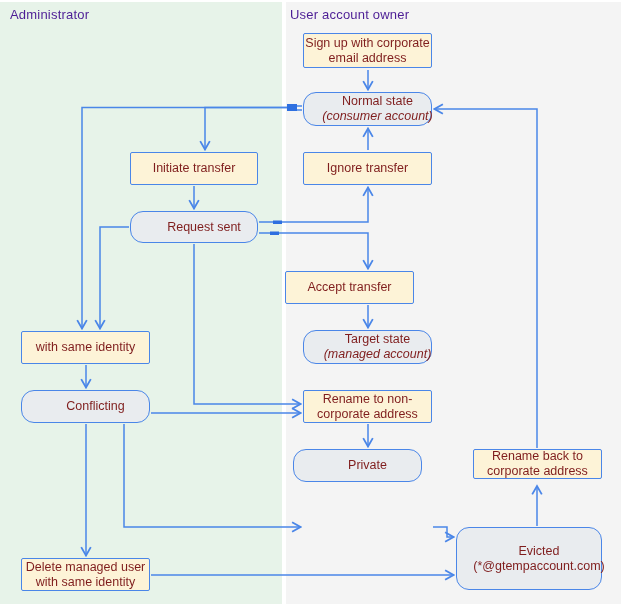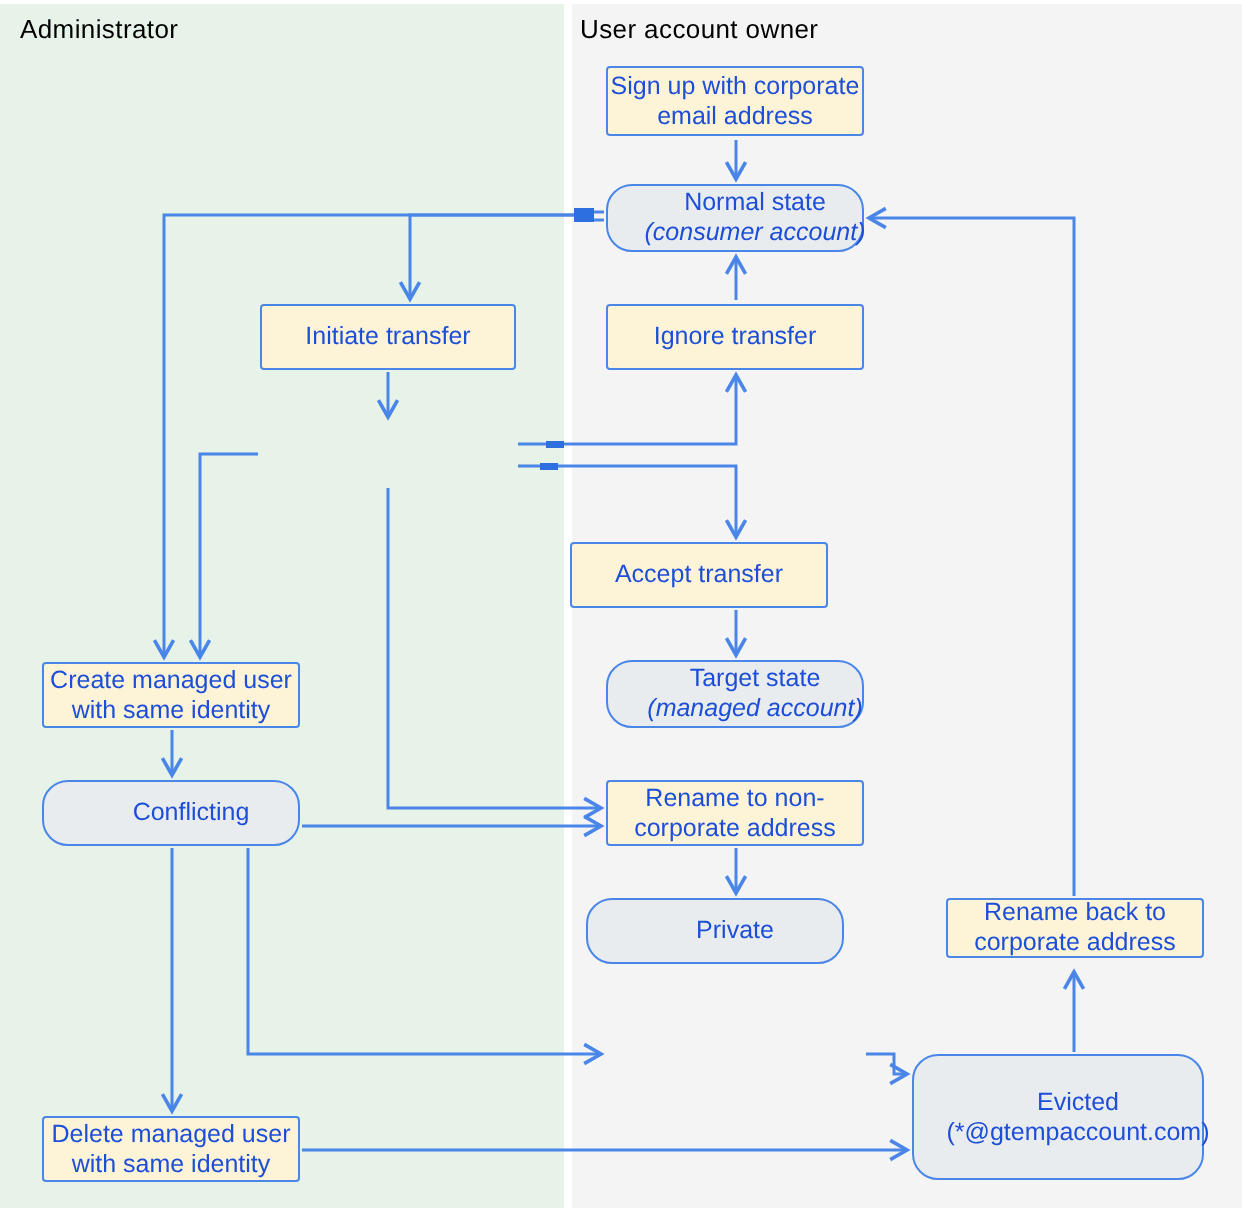--- a/index.html
+++ b/index.html
@@ -8,30 +8,30 @@
     width:621px;height:606px;
     font-family:"Liberation Sans",sans-serif;
     background:#ffffff;
     overflow:hidden;
   }
   .lane{position:absolute;top:2px;bottom:2px;}
   .lane-admin{left:0;width:282px;background:#e7f3e9;}
   .lane-owner{left:286px;width:335px;background:#f4f4f4;}
   .lane-label{
     position:absolute;top:7px;
-    font-size:13px;color:#000000;letter-spacing:.2px;
+    font-size:13px;color:#4c1d95;letter-spacing:.2px;
   }
   .lane-label-admin{left:10px;}
   .lane-label-owner{left:290px;}
   #edges{position:absolute;left:0;top:0;width:621px;height:606px;z-index:2;}
   .node{
     position:absolute;z-index:3;
     display:flex;flex-direction:column;align-items:center;justify-content:center;
     box-sizing:border-box;
-    font-size:12.5px;color:#1d4ed8;text-align:center;
+    font-size:12.5px;color:#7f1d1d;text-align:center;
   }
   .node.action{
     background:#fdf3d7;
     border:1.5px solid #4a86e8;
     border-radius:2px;
   }
   .node.state{
     background:#e9ecef;
     border:1.5px solid #4a86e8;
     border-radius:13px;
@@ -85,29 +85,31 @@
     <div class="node state" style="left: 303px; top: 92px; width: 129px; height: 34px;">
       <div class="nline">Normal state</div>
       <div class="nline it">(consumer account)</div>
     </div>
     <div class="node action" style="left: 130px; top: 152px; width: 128px; height: 33px;">
       <div class="nline">Initiate transfer</div>
     </div>
     <div class="node action" style="left: 303px; top: 152px; width: 129px; height: 33px;">
       <div class="nline">Ignore transfer</div>
     </div>
+    <div class="node state" style="left: 130px; top: 211px; width: 128px; height: 32px;">
+      <div class="nline">Request sent</div>
+    </div>
     <div class="node action" style="left: 285px; top: 271px; width: 129px; height: 33px;">
       <div class="nline">Accept transfer</div>
     </div>
     <div class="node state" style="left: 303px; top: 330px; width: 129px; height: 34px;">
       <div class="nline">Target state</div>
       <div class="nline it">(managed account)</div>
     </div>
     <div class="node action" style="left: 21px; top: 331px; width: 129px; height: 33px;">
-      <div class="nline">Create managed user</div>
       <div class="nline">with same identity</div>
     </div>
     <div class="node state" style="left: 21px; top: 390px; width: 129px; height: 33px;">
       <div class="nline">Conflicting</div>
     </div>
     <div class="node action" style="left: 303px; top: 390px; width: 129px; height: 33px;">
       <div class="nline">Rename to non-</div>
       <div class="nline">corporate address</div>
     </div>
     <div class="node state" style="left: 293px; top: 449px; width: 129px; height: 33px;">

